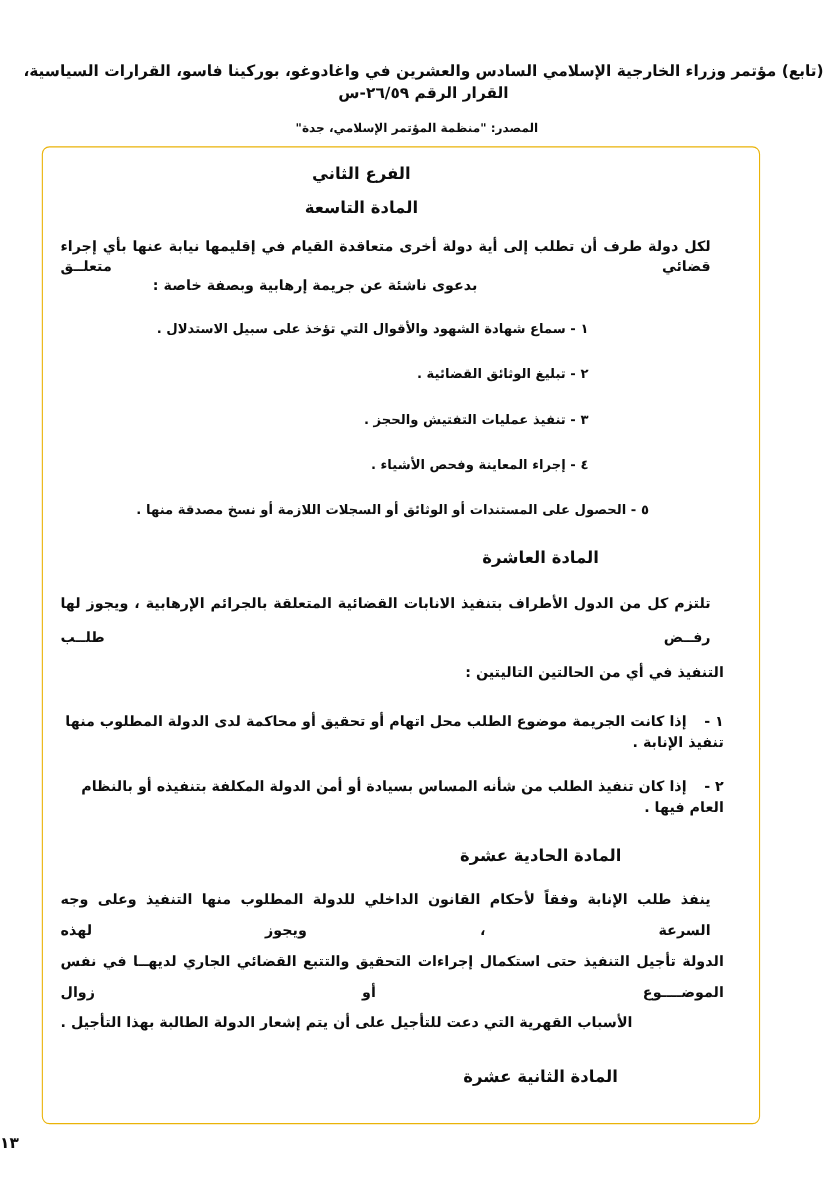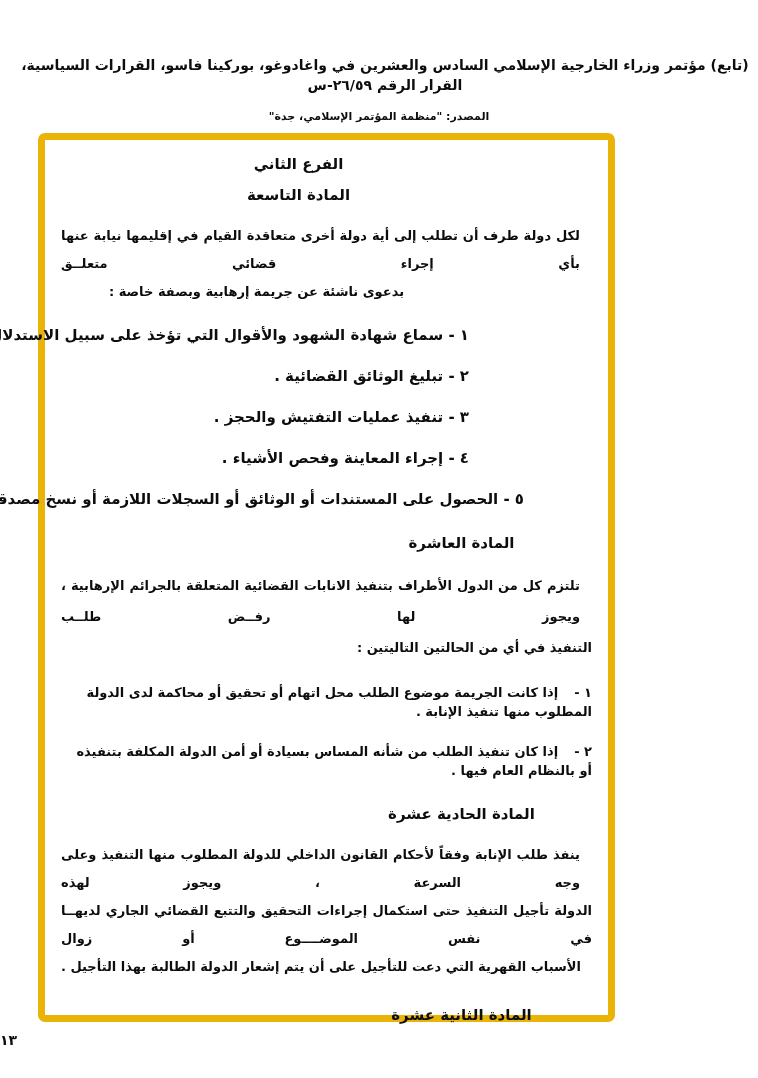--- a/index.html
+++ b/index.html
@@ -13,46 +13,46 @@
     direction: rtl;
     overflow: hidden;
   }
   
   .hdr { position:absolute; top:55px; left:0; right:0; text-align:center; }
   .hdr1 { font-size:14px; line-height:20px; letter-spacing:0;padding-left:12px; }
   .hdr2 { font-size:11px; line-height:16px; margin-top:14px; }
   
   .gbox {
     position:absolute; left:38px; top:133px;
-    width:577px; height:889px;
+    width:653px; height:889px;
     box-sizing:border-box;
-    border:7px solid #eab308;
+    border:1px solid #eab308;
     border-radius:7px;
-    padding:14px 16px 0 16px;
+    padding:14px 32px 0 16px;
     background:#ffffff;
   }
   
   .hd { font-size:15px; line-height:20px; text-align:center; position:relative; margin:0 0 11px 0; }
   .hd-left  { left:-28px; }   
   .hd-right { left:135px; }   
   .hd-sub   { margin-bottom:18px; }
   .hd-art   { margin-top:1px; margin-bottom:17px; }
   
   .para { font-size:13px; margin:0 0 20px 0; }
-  .ln { line-height:28px; }
+  .ln { line-height:18px; }
   .ln-full { text-align:justify; text-align-last:justify; }
   .ln-indent { padding-right:12px; }
   .align-right  { }
   .align-left   { text-align:left; }
   .a9-lastline  { text-align:center; margin-right:140px; }
   .p2 .ln { line-height:31px; }
   .p3 { margin-bottom:24px; }
   .p3 .ln { line-height:28px; }
   
-  .a9list { font-size:15px; margin:2px 0 24px 0; }
+  .a9list { font-size:12px; margin:2px 0 24px 0; }
   .a9item { line-height:19px; text-align:right; margin-bottom:22px; white-space:nowrap; }
   .a9item:last-child { margin-bottom:0; }
   .ind-a { margin-right:123px; }
   .ind-b { margin-right:68px; }
   
   .a10list { font-size:13px; margin:0 0 24px 0; }
   .a10item { line-height:19px; text-align:right; margin-bottom:21px; }
   .a10item:last-child { margin-bottom:0; }
   .mark { margin-left:16px; }
   

